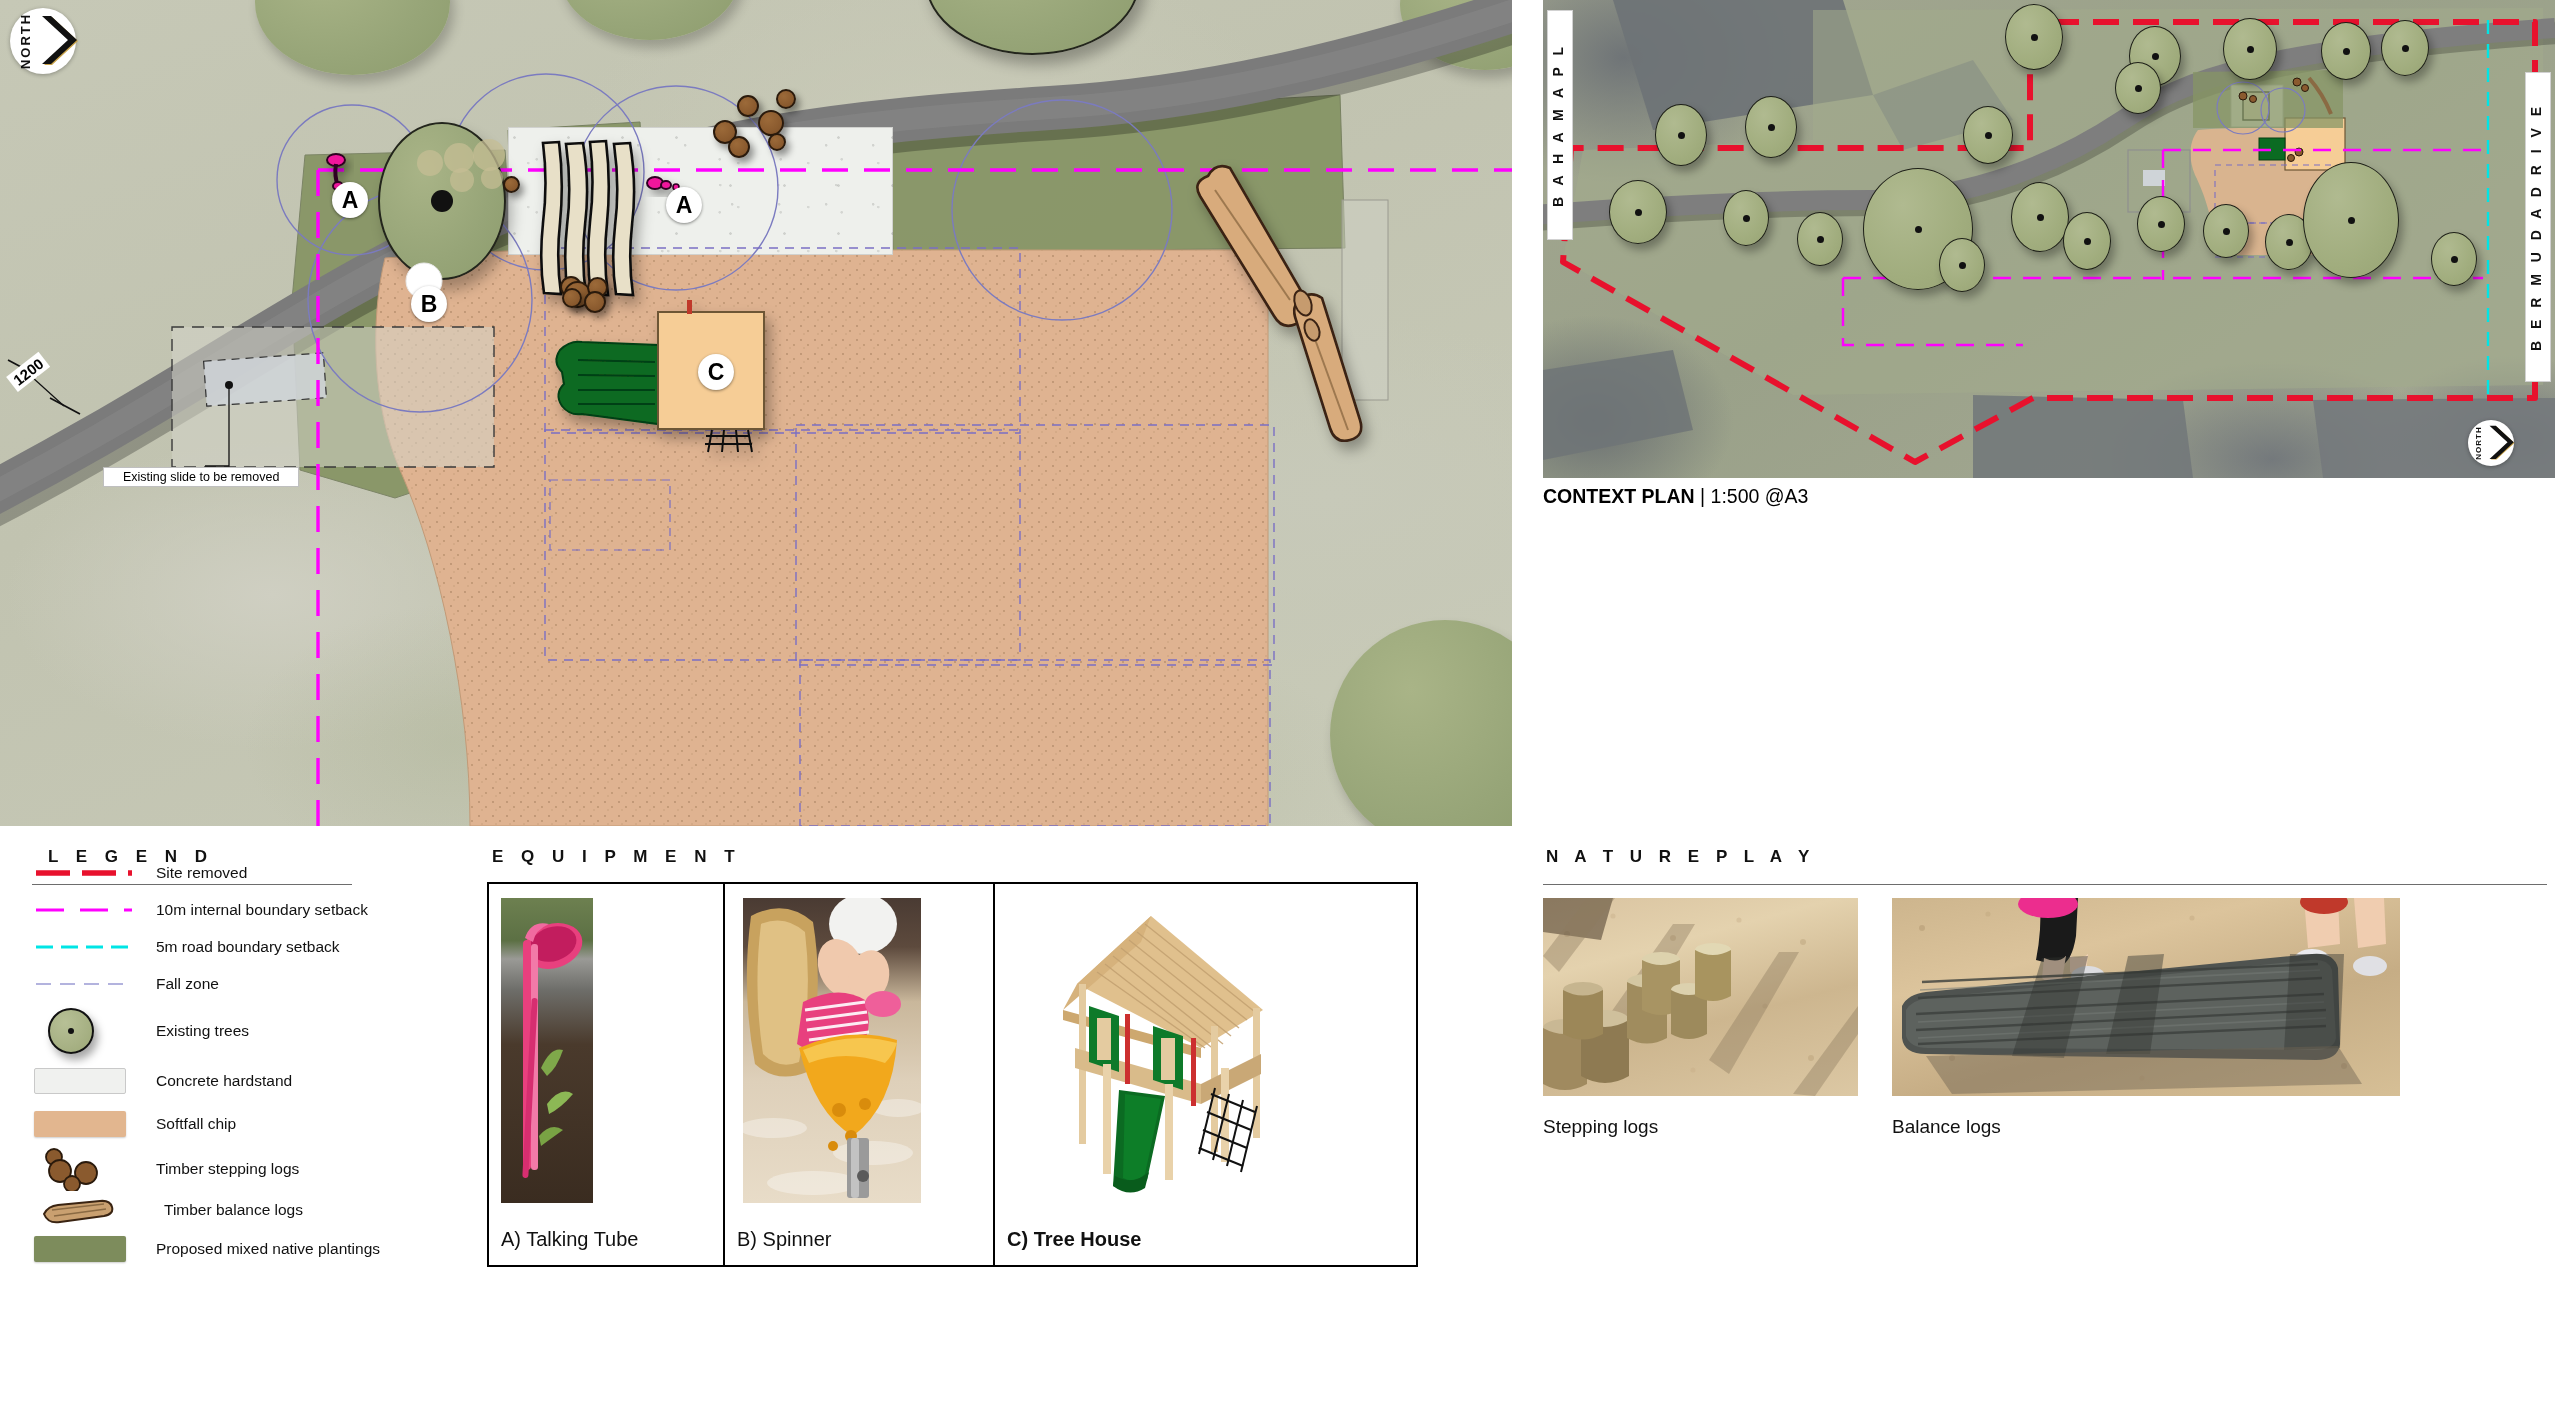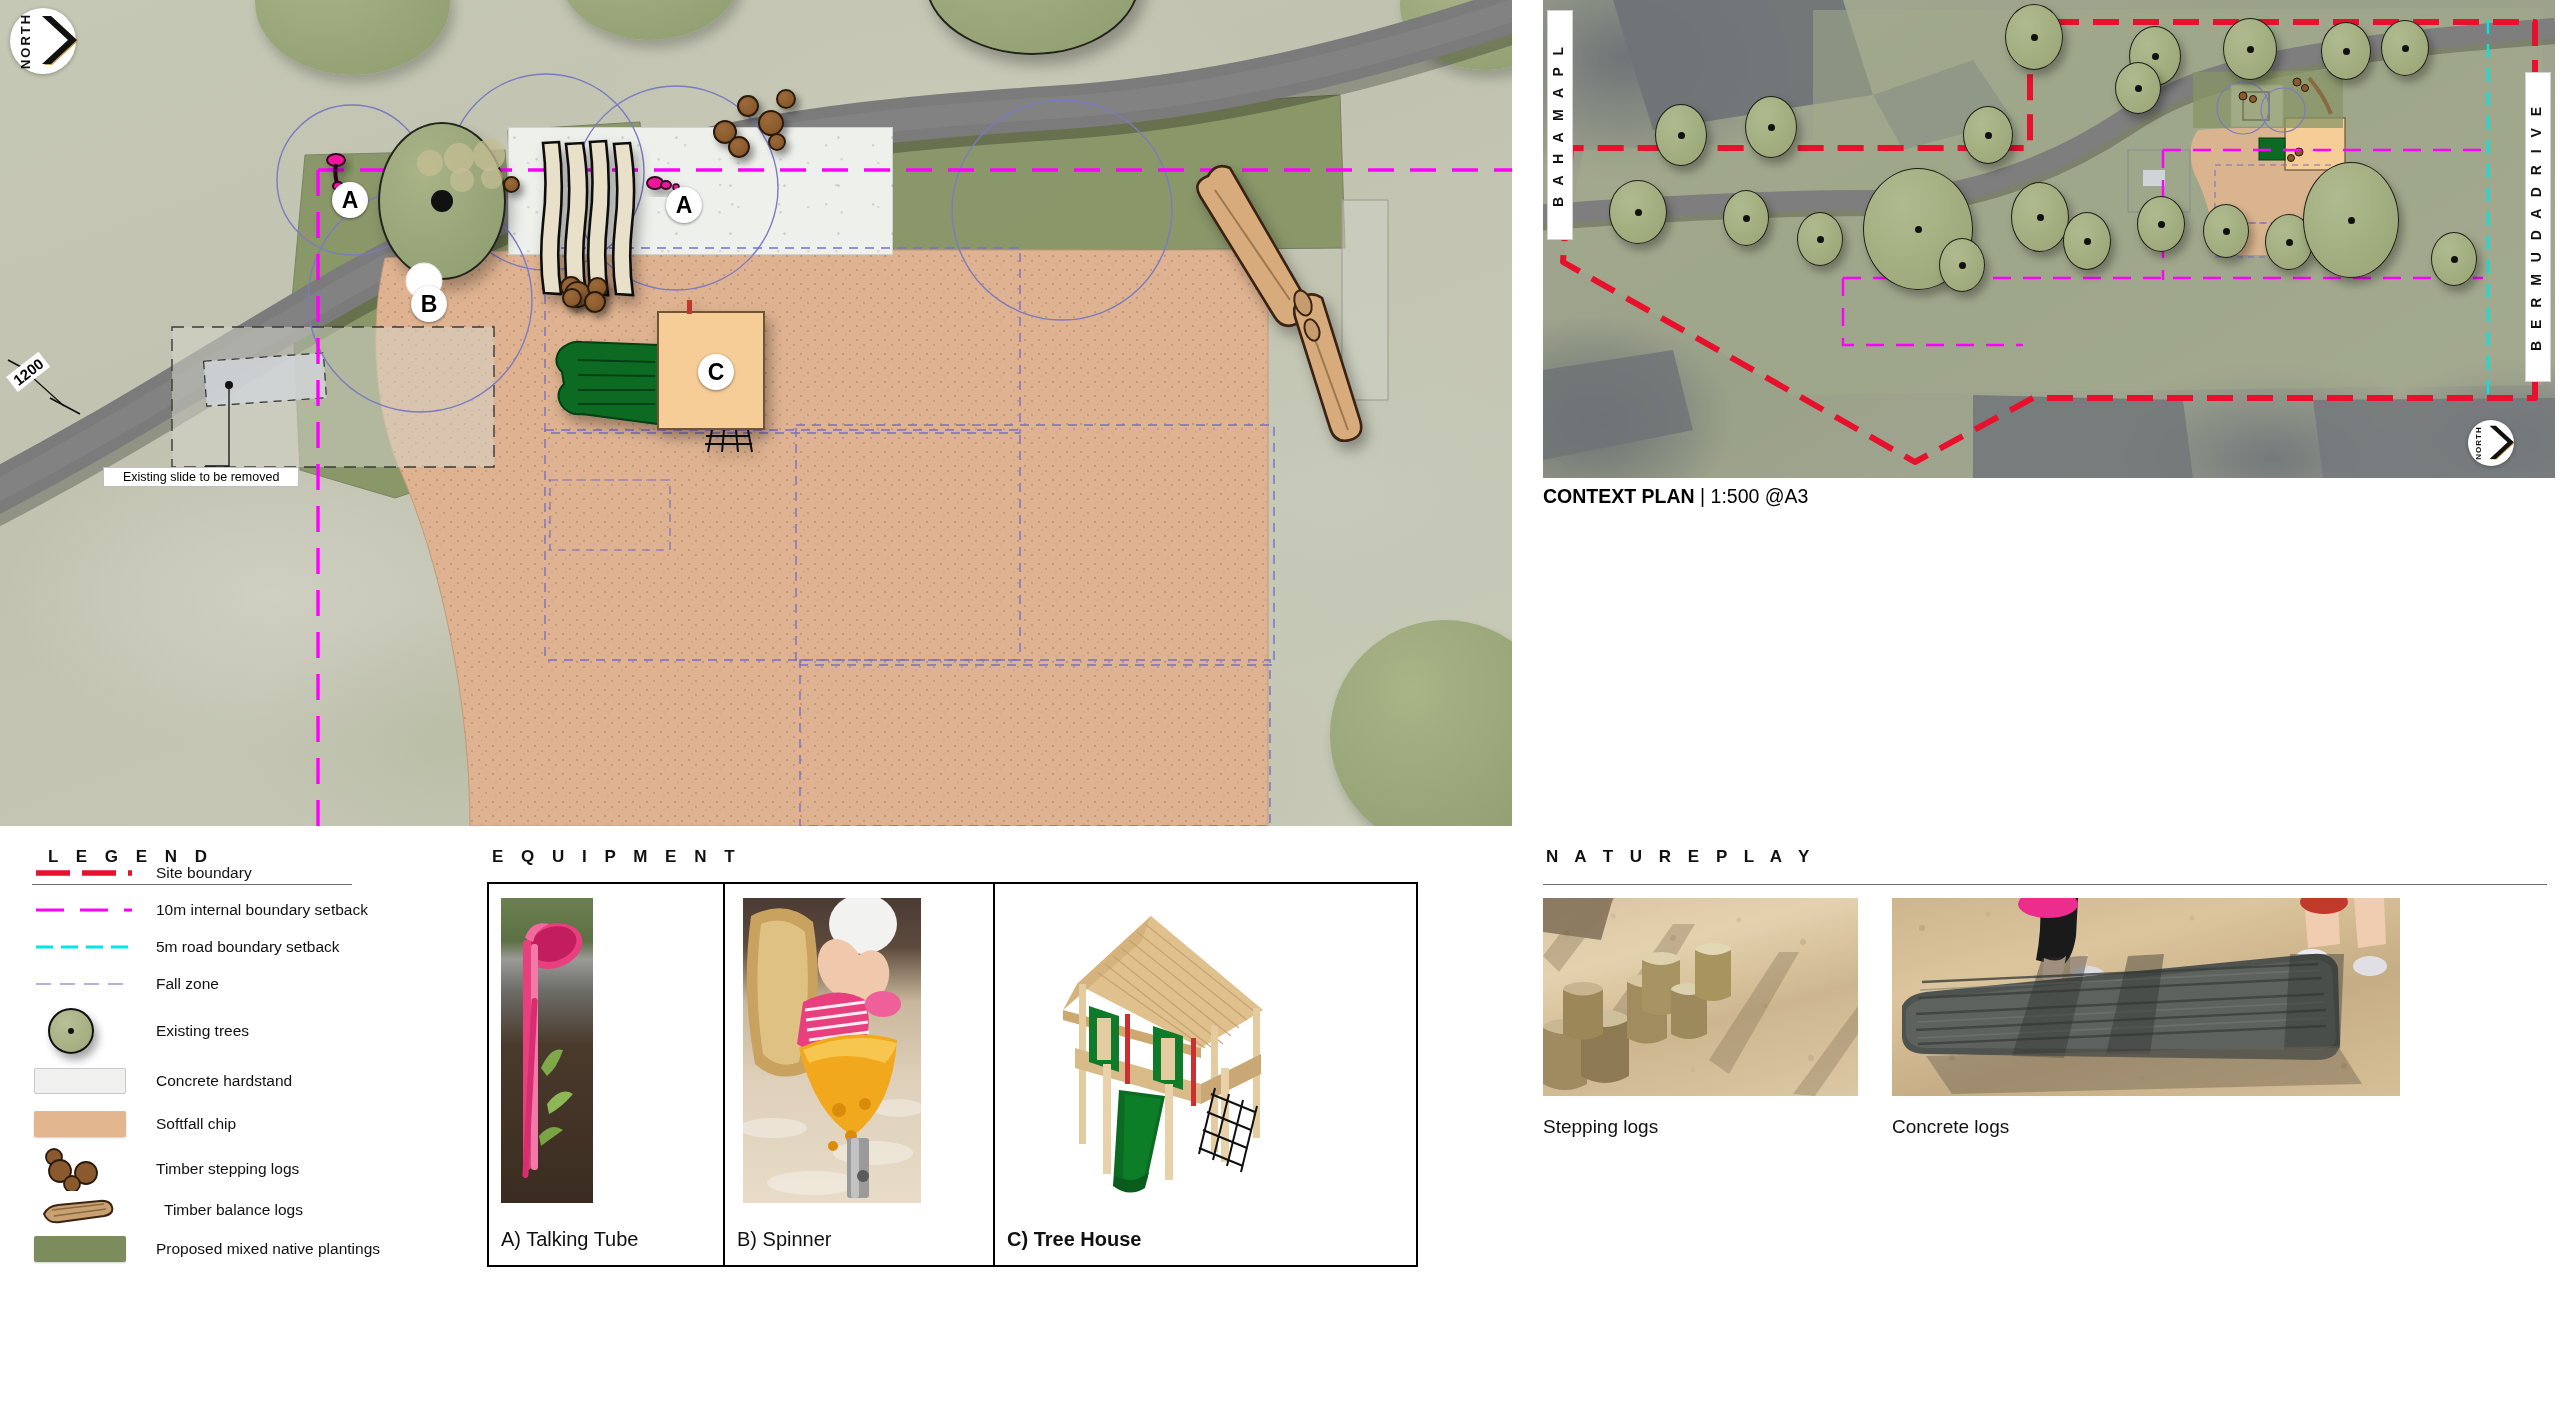--- a/index.html
+++ b/index.html
@@ -527,21 +527,21 @@
 <div class="section-rule" style="left:32px; top:884px; width:320px;"></div>
 
 <div id="legend">
 
   <div class="legend-row">
     <div class="legend-key">
       <svg width="100" height="14">
         <path d="M2,7 L98,7" stroke="#e8112d" stroke-width="5.5" stroke-dasharray="34 12" fill="none"></path>
       </svg>
     </div>
-    <div class="legend-text">Site boundary</div>
+    <div class="legend-text">Site removed</div>
   </div>
 
   <div class="legend-row">
     <div class="legend-key">
       <svg width="100" height="14">
         <path d="M2,7 L98,7" stroke="#ff00ff" stroke-width="3" stroke-dasharray="28 16" fill="none"></path>
       </svg>
     </div>
     <div class="legend-text">10m internal boundary setback</div>
   </div>
@@ -842,13 +842,13 @@
 
     <g fill="#30332f" opacity=".42">
       <path d="M150,60 L196,58 L172,160 L120,158 Z"></path>
       <path d="M236,58 L272,56 L258,156 L214,156 Z"></path>
       <path d="M398,56 L452,56 L448,150 L392,152 Z"></path>
     </g>
 
     <path d="M34,158 L446,148 L470,186 L60,196 Z" fill="#6e6352" opacity=".45"></path>
   </svg>
 </div>
-<div class="np-cap" style="left:1892px; top:1116px;">Concrete logs</div>
+<div class="np-cap" style="left:1892px; top:1116px;">Balance logs</div>
 
 </body></html>

